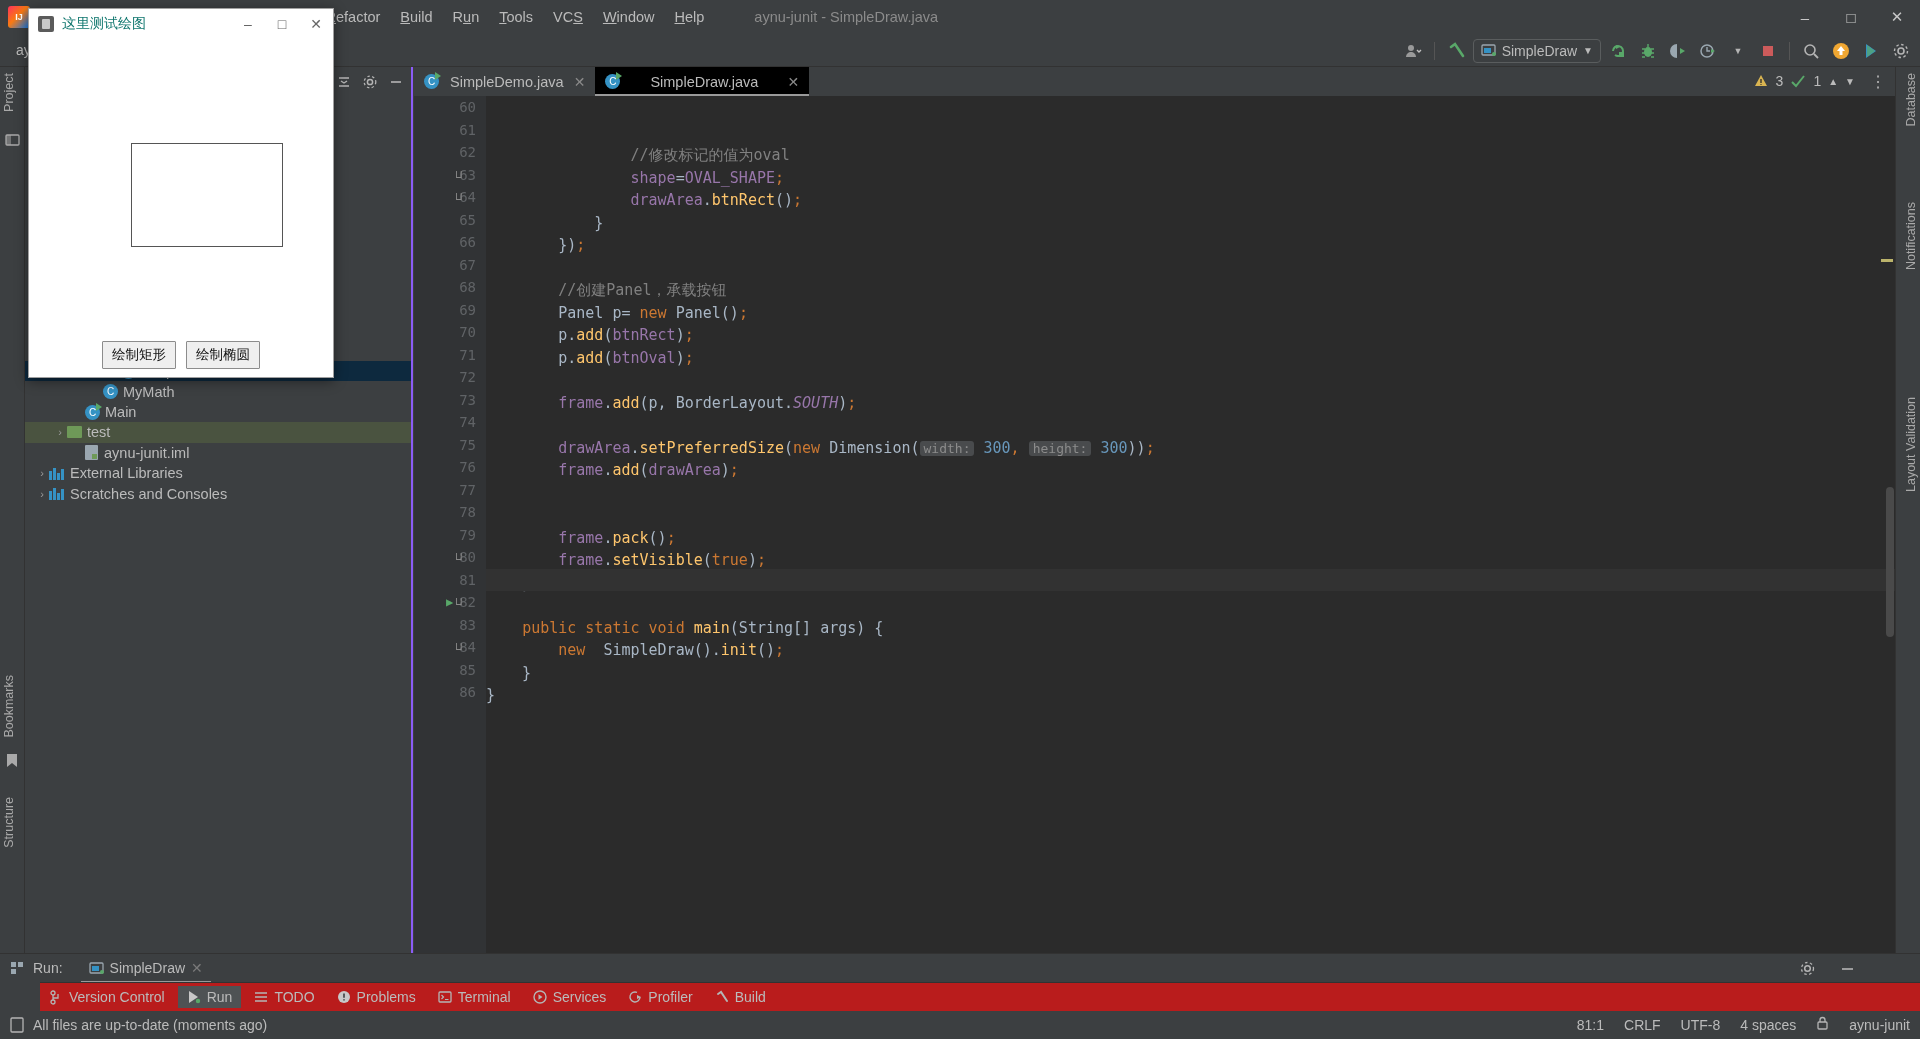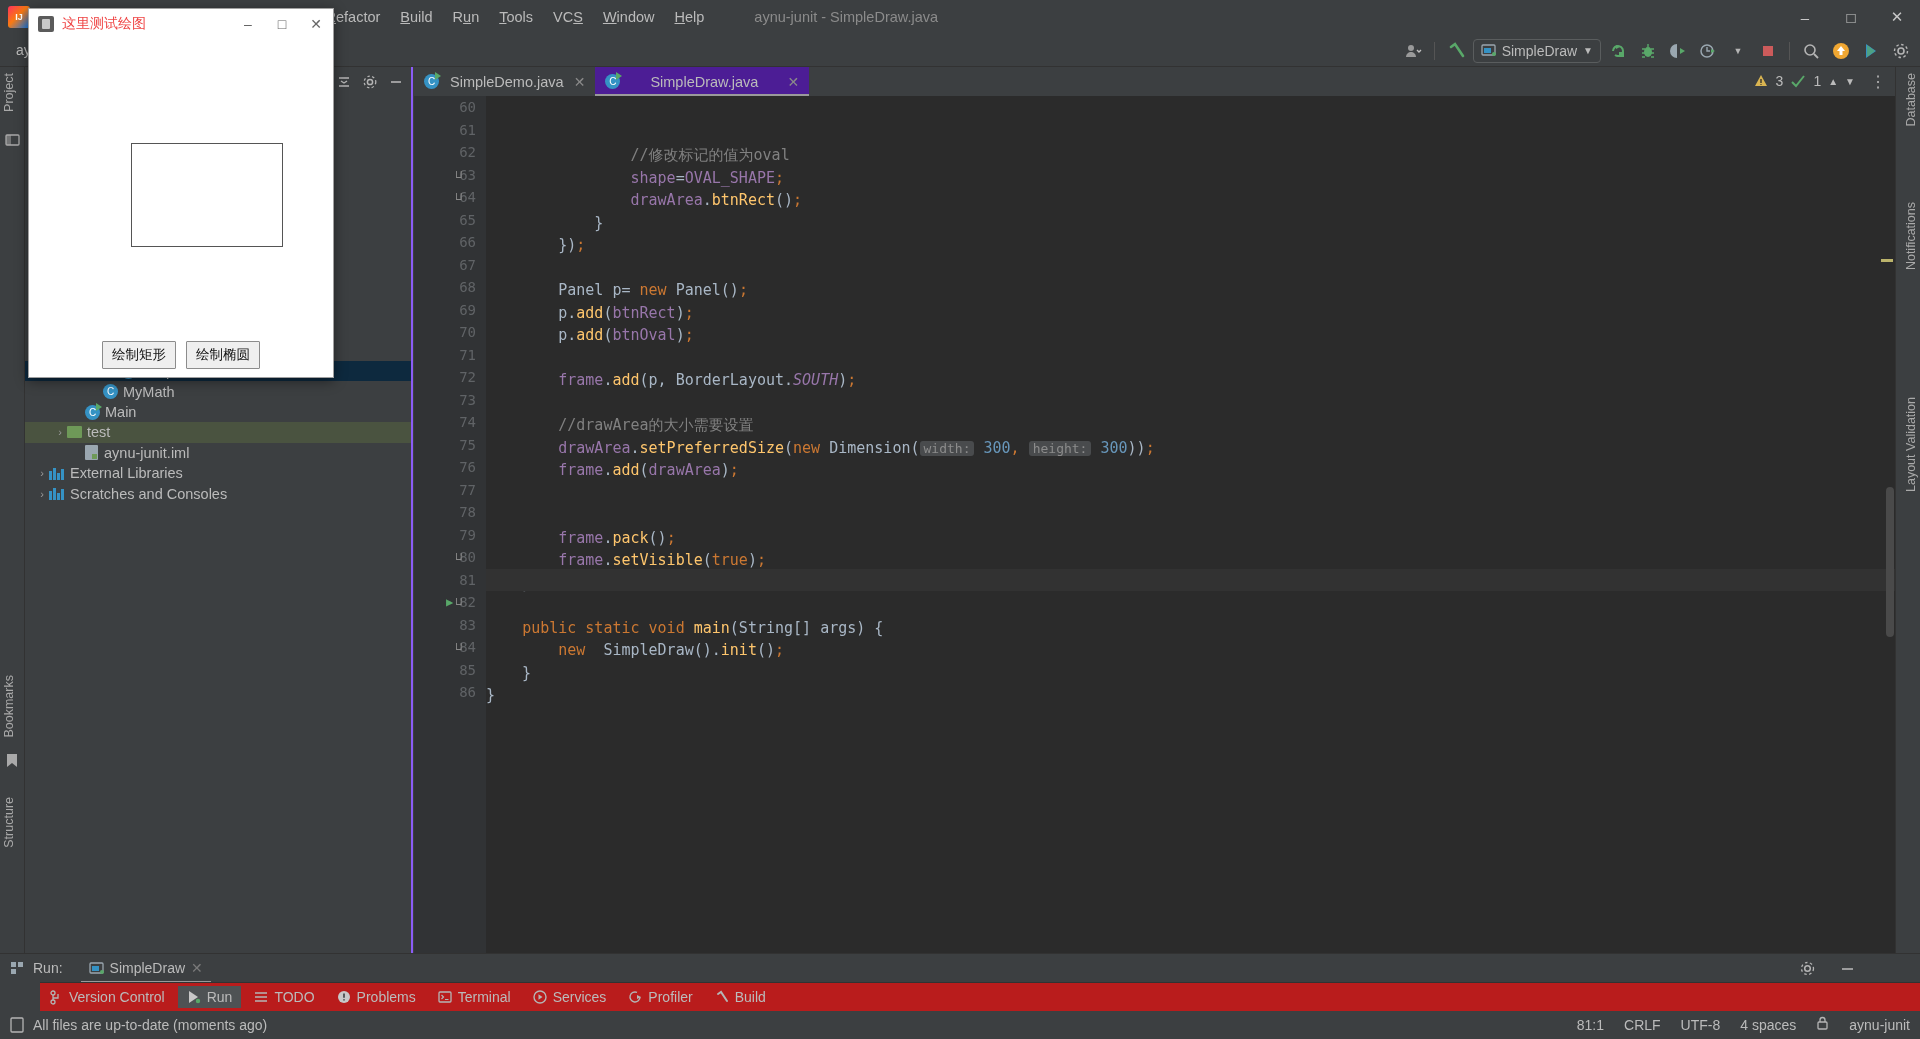--- a/index.html
+++ b/index.html
@@ -120,21 +120,21 @@
     flex: 0 0 13px; margin-right: 6px; position: relative;
   }
   .fileicon::after { content:""; position:absolute; right:1px; bottom:1px; width:5px; height:5px; background:#6e9958; }
   .libicon { width: 15px; height: 13px; flex: 0 0 15px; margin-right: 6px; display:flex; align-items:flex-end; gap:1px; }
   .libicon i { display:block; width:3px; background:#3592c4; }
 
   
   .editor-area { position: absolute; left: 414px; top: 67px; right: 25px; bottom: 86px; background: #2b2b2b; }
   .tabs { height: 29px; background: #3c3f41; display: flex; align-items: stretch; position: relative; }
   .tab { display: flex; align-items: center; gap: 6px; padding: 0 10px; color: #bbb; font-size: 14.5px; white-space: nowrap; }
-  .tab.active { background: #4c1d95; box-shadow: inset 0 -2px 0 #9a9a9a; gap: 25px; }
+  .tab.active { background: #000000; box-shadow: inset 0 -2px 0 #9a9a9a; gap: 25px; }
   .tab .tclose { color: #8a8a8a; font-size: 14px; margin-left: 4px; }
   .tabs-right { position: absolute; right: 4px; top: 0; height: 29px; display: flex; align-items: center; color: #b5b5b5; }
   .code-wrap { position: absolute; left: 0; top: 29px; right: 0; bottom: 0; background: #2b2b2b; overflow: hidden; }
   .gutter { position: absolute; left: 0; top: 0; width: 72px; bottom: 0; background: #313335; }
   .code { position: absolute; left: 72px; top: 0; right: 0; bottom: 0; margin-top: 48px; }
   .cl {
     height: 22.5px; line-height: 22.5px; font-family: "DejaVu Sans Mono", monospace;
     font-size: 15px; white-space: pre; color: #a9b7c6;
   }
   .lnum {
@@ -195,21 +195,21 @@
     border-bottom: 1px solid #ffffff;
   }
   .swing-ico {
     width: 16px; height: 16px; margin-left: 9px; margin-right: 8px;
     background: #5b5b5b; border-radius: 2px; position: relative; flex: 0 0 16px;
   }
   .swing-ico::after {
     content: ""; position: absolute; left: 4px; top: 3px; width: 8px; height: 10px;
     background: #c9c9c9; border-radius: 1px;
   }
-  .swing-title-text { color: #ef4444; font-size: 14px; flex: 1; }
+  .swing-title-text { color: #0f766e; font-size: 14px; flex: 1; }
   .swing-ctrl { width: 34px; height: 30px; display:flex; align-items:center; justify-content:center; color:#666; font-size:14px; }
   .swing-body { position: absolute; left:0; right:0; top:30px; bottom:0; background:#fff; }
   .draw-area {
     position: absolute; left: 102px; top: 104px; width: 152px; height: 104px;
     border: 1px solid #555;
   }
   .swing-buttons {
     position: absolute; left: 0; right: 0; bottom: 8px; display: flex;
     justify-content: center; gap: 10px;
   }
@@ -566,27 +566,27 @@
           <div class="lnum" style="position: relative;">85</div>
           <div class="lnum" style="position: relative;">86</div>
         </div>
       <div class="code" id="code-content">
           <div class="cl">                <span class="cmt">//修改标记的值为oval</span></div>
           <div class="cl">                <span class="fld">shape</span>=<span class="fld">OVAL_SHAPE</span><span class="kw">;</span></div>
           <div class="cl">                <span class="fld">drawArea</span>.<span class="fn">btnRect</span>()<span class="kw">;</span></div>
           <div class="cl">            }</div>
           <div class="cl">        })<span class="kw">;</span></div>
           <div class="cl">&nbsp;</div>
+          <div class="cl">        <span class="cmt">//创建Panel，承载按钮</span></div>
           <div class="cl">        Panel p= <span class="kw">new </span>Panel()<span class="kw">;</span></div>
           <div class="cl">        p.<span class="fn">add</span>(<span class="fld">btnRect</span>)<span class="kw">;</span></div>
           <div class="cl">        p.<span class="fn">add</span>(<span class="fld">btnOval</span>)<span class="kw">;</span></div>
           <div class="cl">&nbsp;</div>
           <div class="cl">        <span class="fld">frame</span>.<span class="fn">add</span>(p, BorderLayout.<span class="stat">SOUTH</span>)<span class="kw">;</span></div>
           <div class="cl">&nbsp;</div>
-          <div class="cl">        <span class="cmt">//drawArea的大小需要设置</span></div>
           <div class="cl">        <span class="fld">drawArea</span>.<span class="fn">setPreferredSize</span>(<span class="kw">new </span>Dimension(<span class="inlay">width:</span> <span class="num">300</span><span class="kw">,</span> <span class="inlay">height:</span> <span class="num">300</span>))<span class="kw">;</span></div>
           <div class="cl">        <span class="fld">frame</span>.<span class="fn">add</span>(<span class="fld">drawArea</span>)<span class="kw">;</span></div>
           <div class="cl">&nbsp;</div>
           <div class="cl">&nbsp;</div>
           <div class="cl">        <span class="fld">frame</span>.<span class="fn">pack</span>()<span class="kw">;</span></div>
           <div class="cl">        <span class="fld">frame</span>.<span class="fn">setVisible</span>(<span class="kw">true</span>)<span class="kw">;</span></div>
           <div class="cl">    }</div>
           <div class="cl">&nbsp;</div>
           <div class="cl">    <span class="kw">public static void </span><span class="fn">main</span>(String[] args) {</div>
           <div class="cl">        <span class="kw">new  </span>SimpleDraw().<span class="fn">init</span>()<span class="kw">;</span></div>

